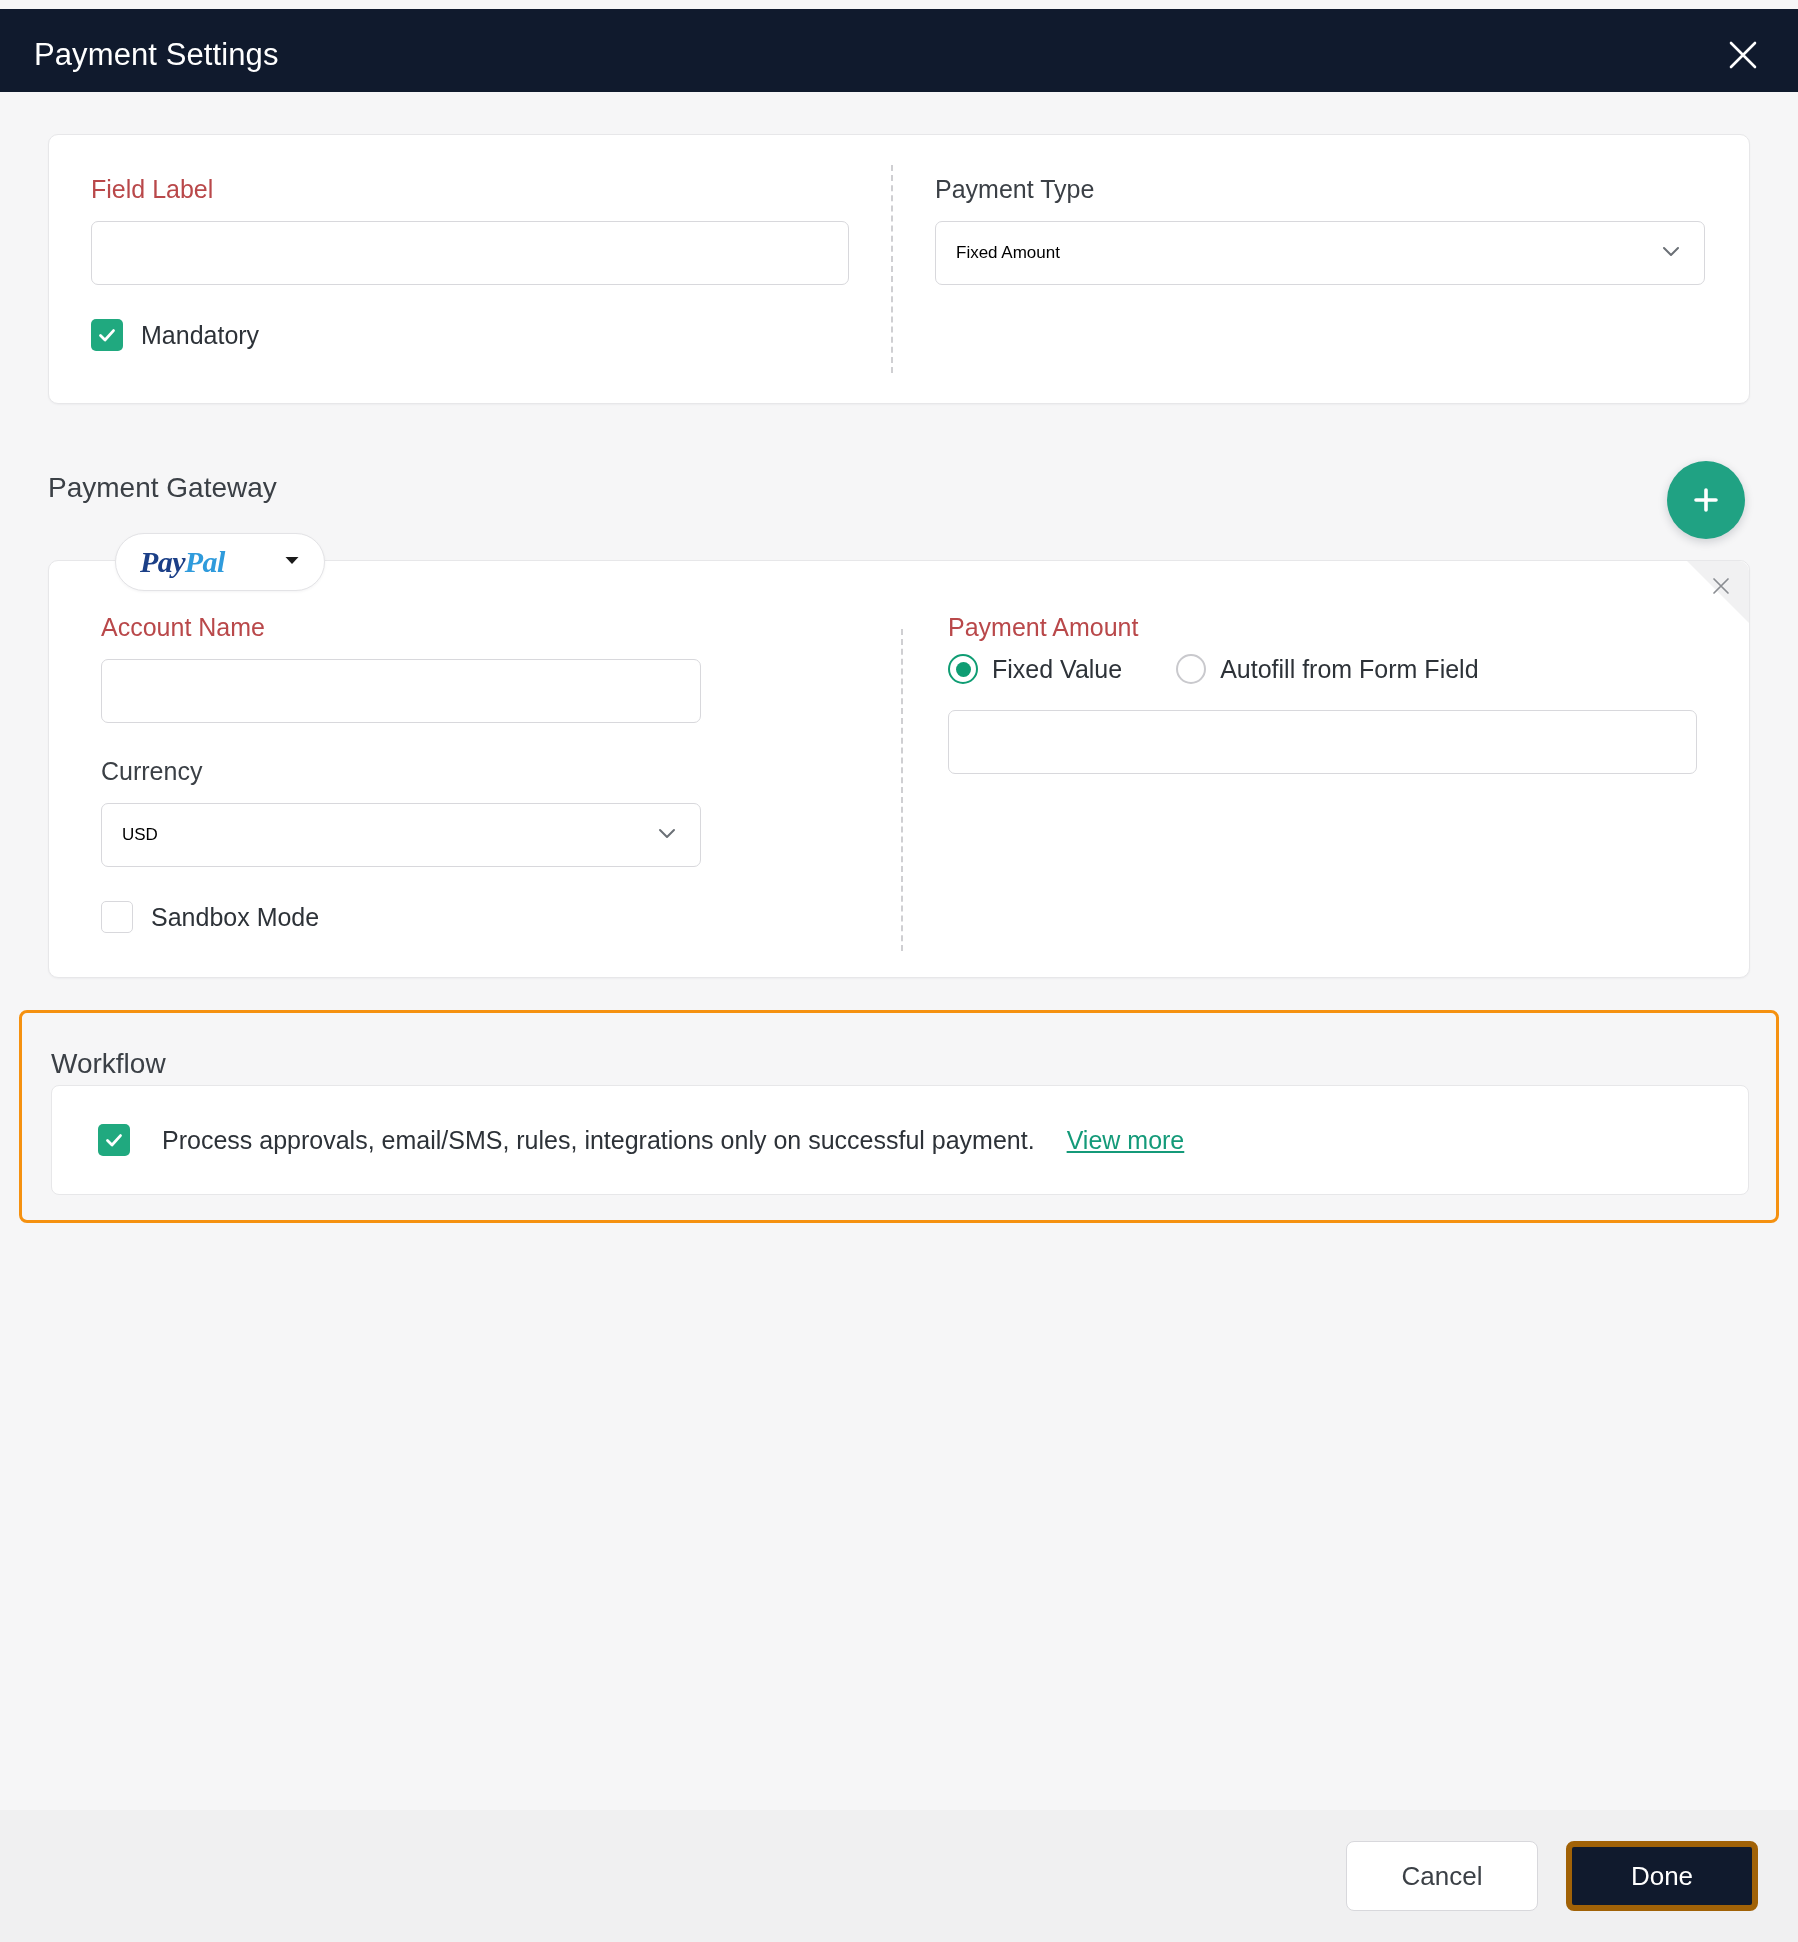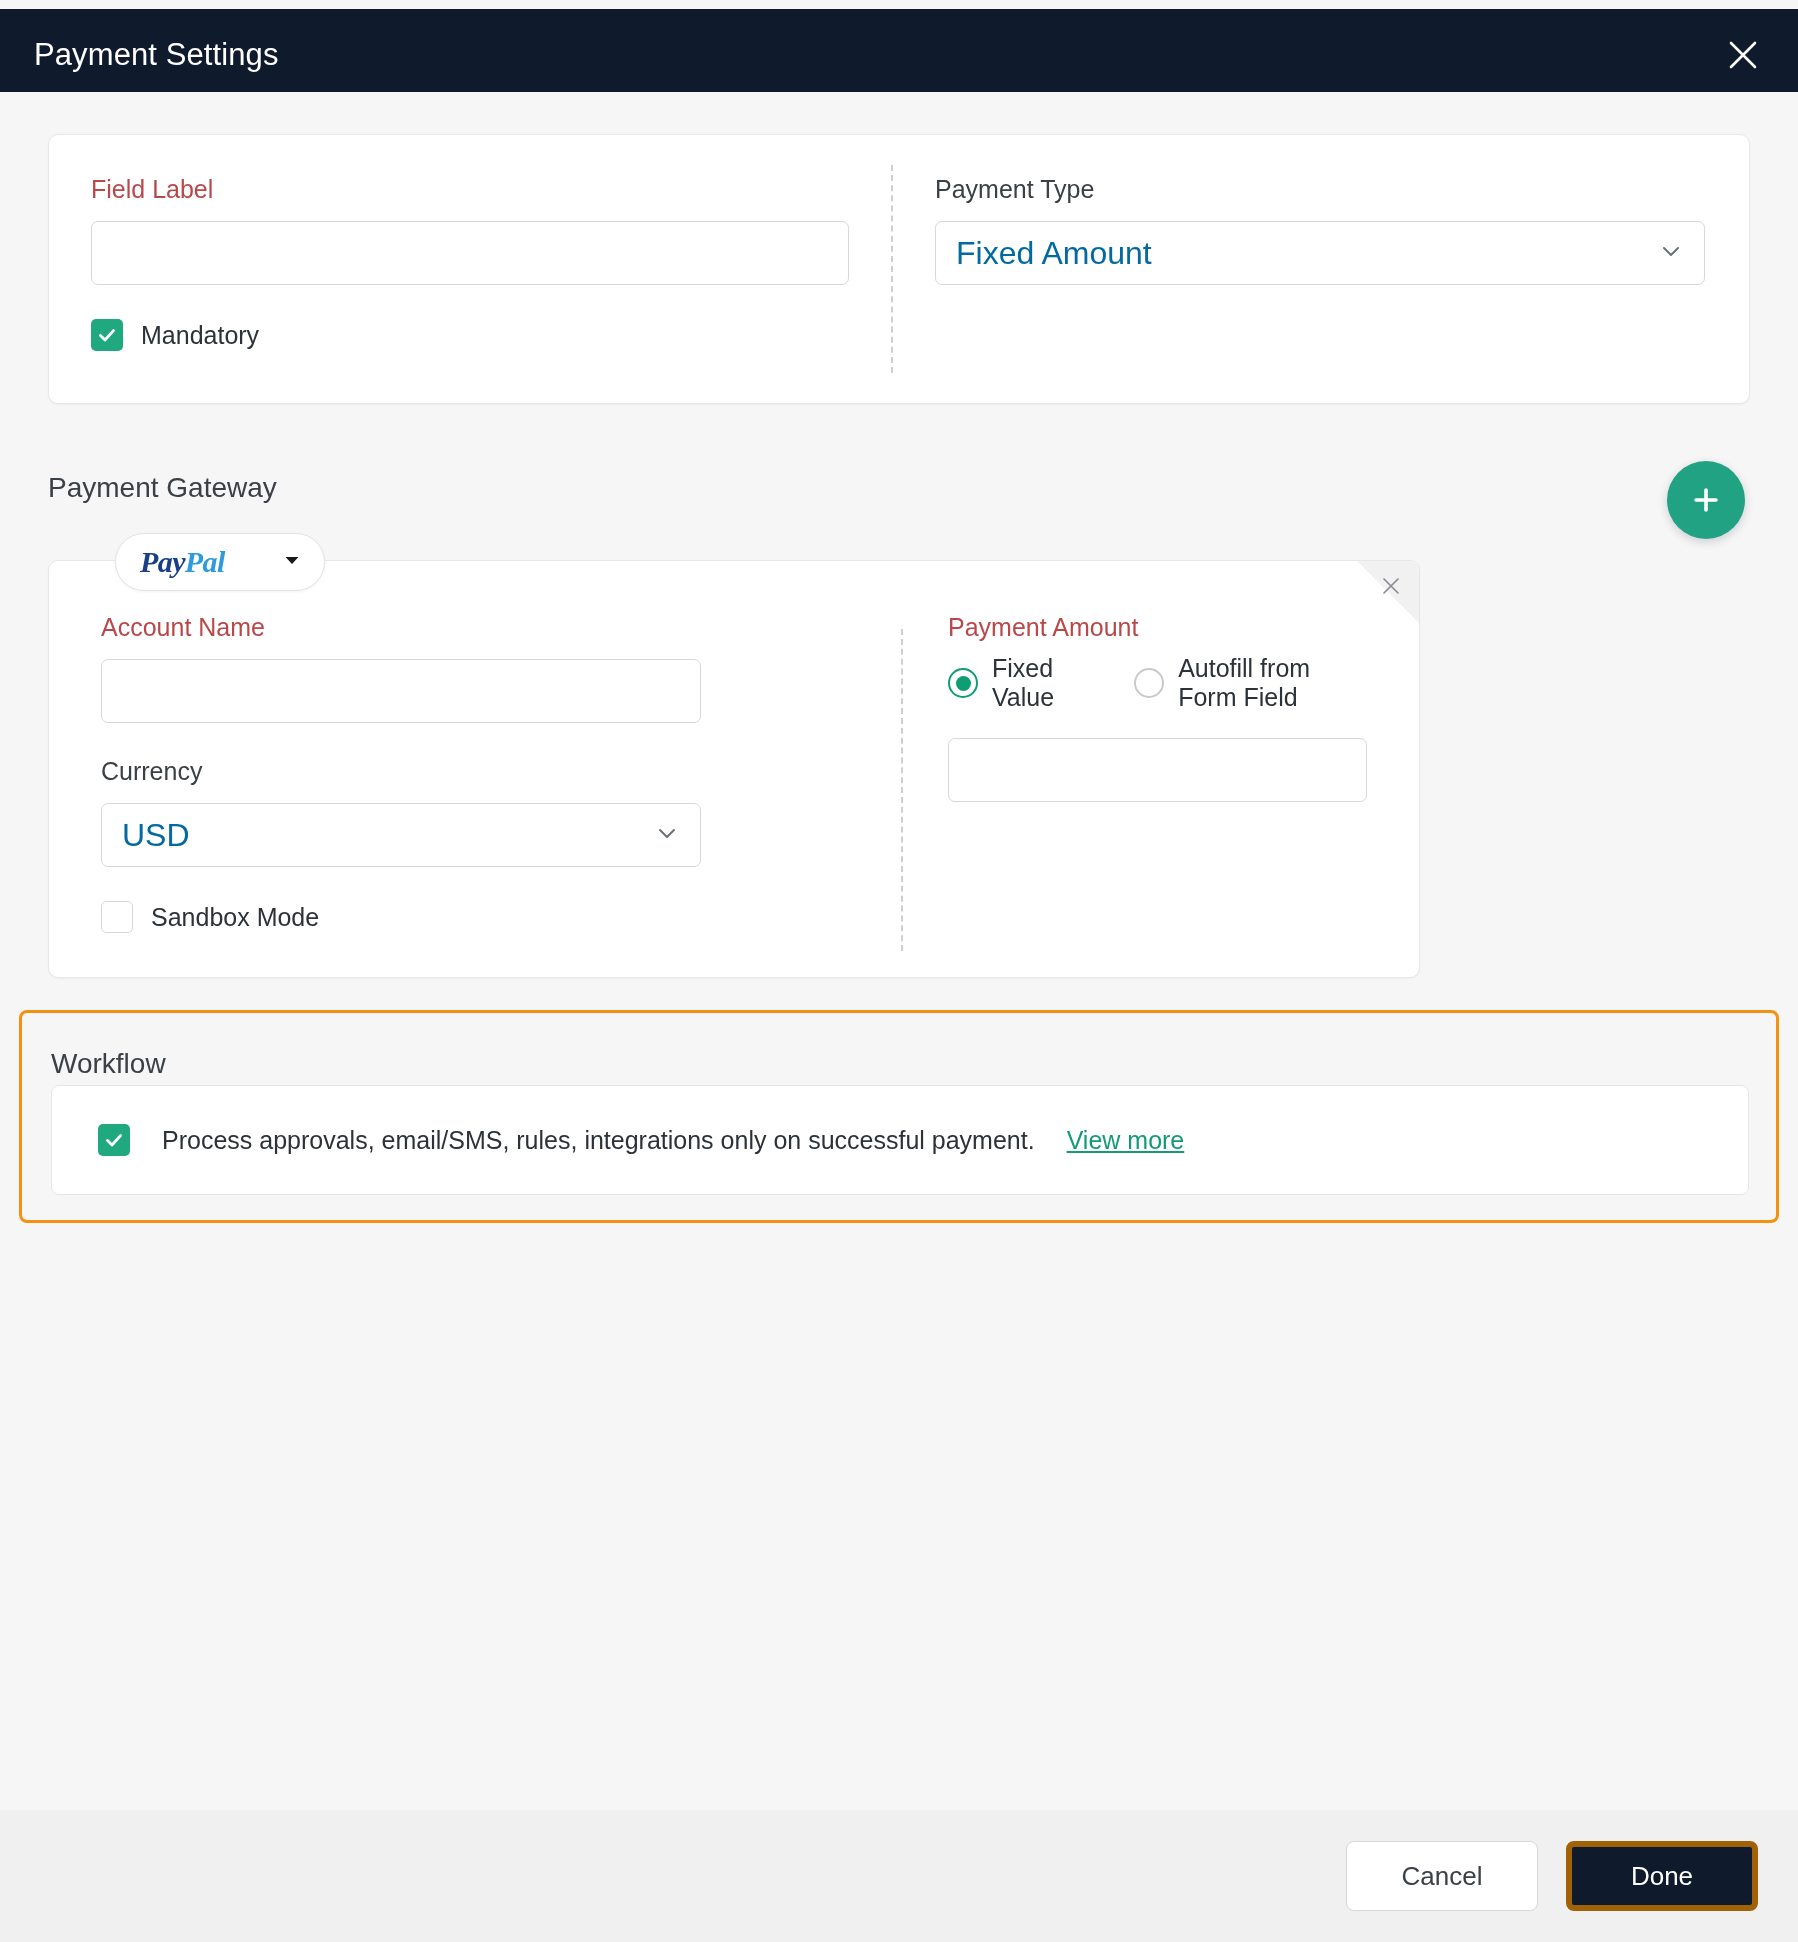--- a/index.html
+++ b/index.html
@@ -110,21 +110,21 @@
     position: relative;
     height: 64px;
     border: 1px solid #d8d8dc;
     border-radius: 7px;
     background: #fff;
     display: flex;
     align-items: center;
     padding: 0 20px;
     cursor: pointer;
   }
-  .selectbox .val { font-size: 32px; color: #0369a1; }
+  .selectbox .val { font-size: 17px; color: #000000; }
   .selectbox .chev {
     position: absolute; right: 20px; top: 50%;
     transform: translateY(-50%);
   }
 
   
   .chkrow {
     display: flex;
     align-items: center;
     gap: 18px;
@@ -178,21 +178,21 @@
     border-radius: 50%;
     background: #20a283;
     display: flex; align-items: center; justify-content: center;
     box-shadow: 0 3px 10px rgba(16,26,45,0.18);
     cursor: pointer;
   }
 
   .gw-card {
     position: absolute;
     left: 48px; top: 468px;
-    width: 1372px;
+    width: 1702px;
     height: 418px;
     background: #ffffff;
     border: 1px solid #e7e7e9;
     border-radius: 10px;
     box-shadow: 0 1px 2px rgba(16,26,45,0.04);
   }
   
   .fold {
     position: absolute;
     right: 0; top: 0;

